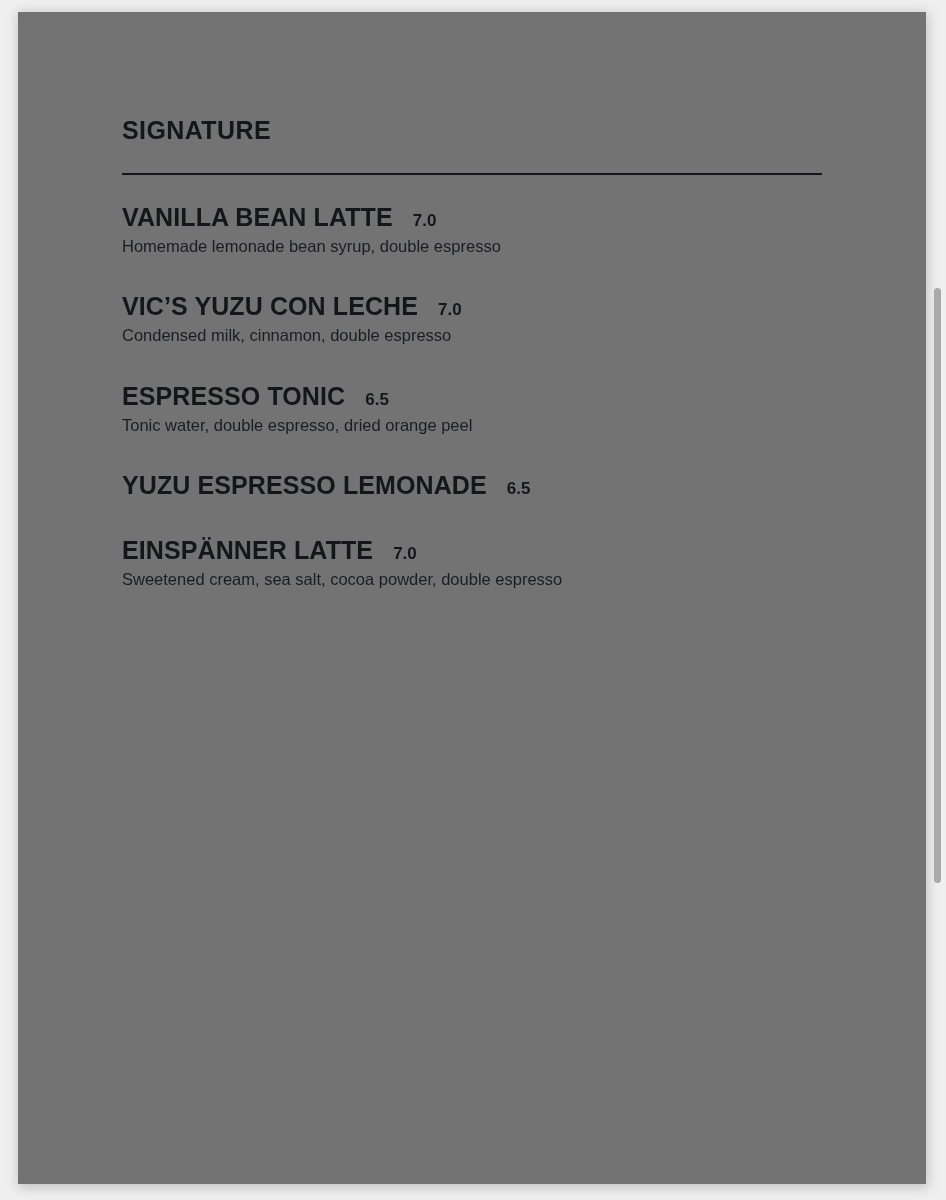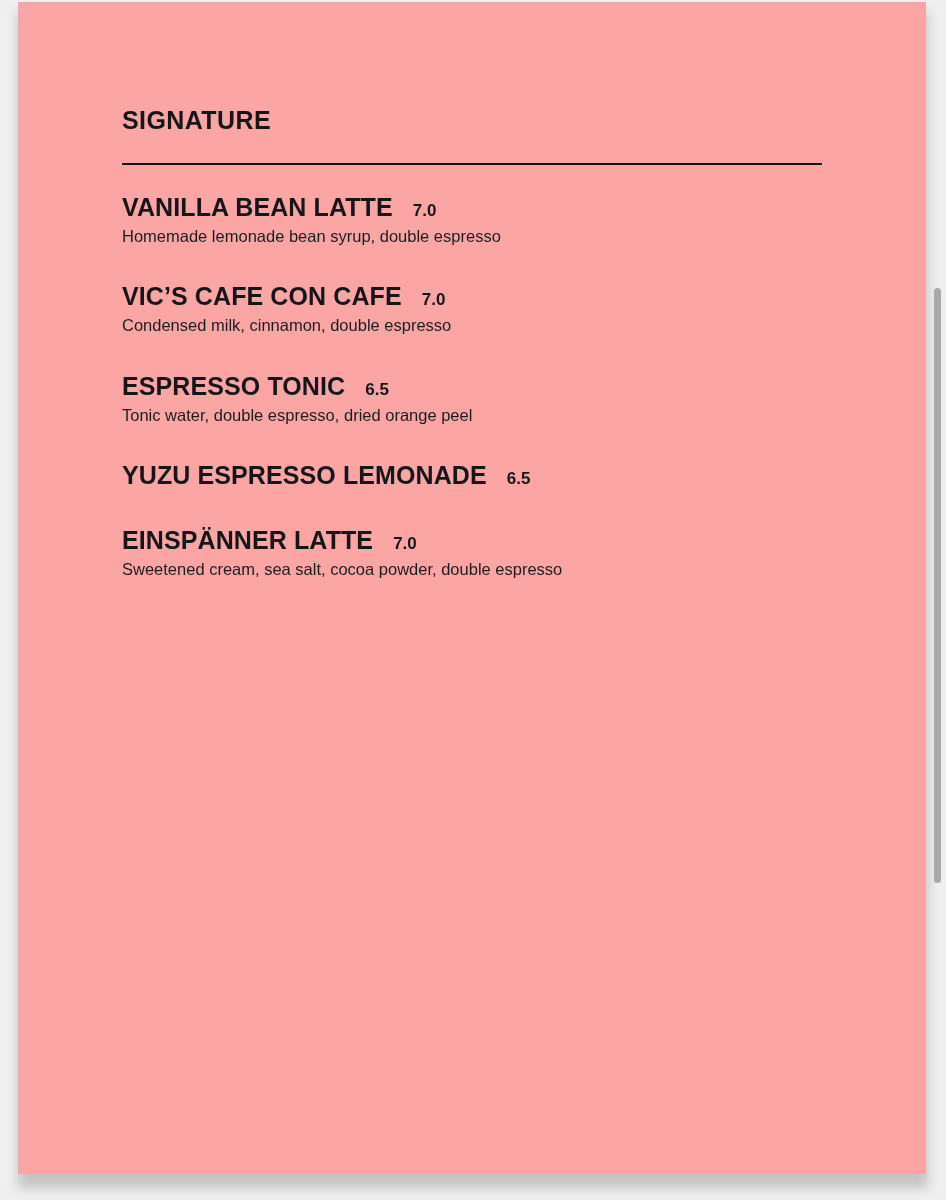--- a/index.html
+++ b/index.html
@@ -19,24 +19,24 @@
     left: 18px;
     top: 12px;
     width: 910px;
     height: 1176px;
     background: rgba(0,0,0,0.18);
     filter: blur(6px);
   }
   .menu-page {
     position: absolute;
     left: 18px;
-    top: 2px;
+    top: 12px;
     width: 908px;
     height: 1172px;
-    background: #fca5a5;
+    background: #737373;
     box-sizing: border-box;
     overflow: hidden;
   }
   .menu-inner {
     position: absolute;
     left: 104px;
     top: 104px;
     width: 700px;
   }
   .section-title {
@@ -112,21 +112,21 @@
     <div class="menu-item">
       <div class="item-row">
         <div class="item-name">VANILLA BEAN LATTE</div>
         <div class="item-price">7.0</div>
       </div>
       <div class="item-desc">Homemade lemonade bean syrup, double espresso</div>
     </div>
 
     <div class="menu-item">
       <div class="item-row">
-        <div class="item-name">VIC’S CAFE CON CAFE</div>
+        <div class="item-name">VIC’S YUZU CON LECHE</div>
         <div class="item-price">7.0</div>
       </div>
       <div class="item-desc">Condensed milk, cinnamon, double espresso</div>
     </div>
 
     <div class="menu-item">
       <div class="item-row">
         <div class="item-name">ESPRESSO TONIC</div>
         <div class="item-price">6.5</div>
       </div>

